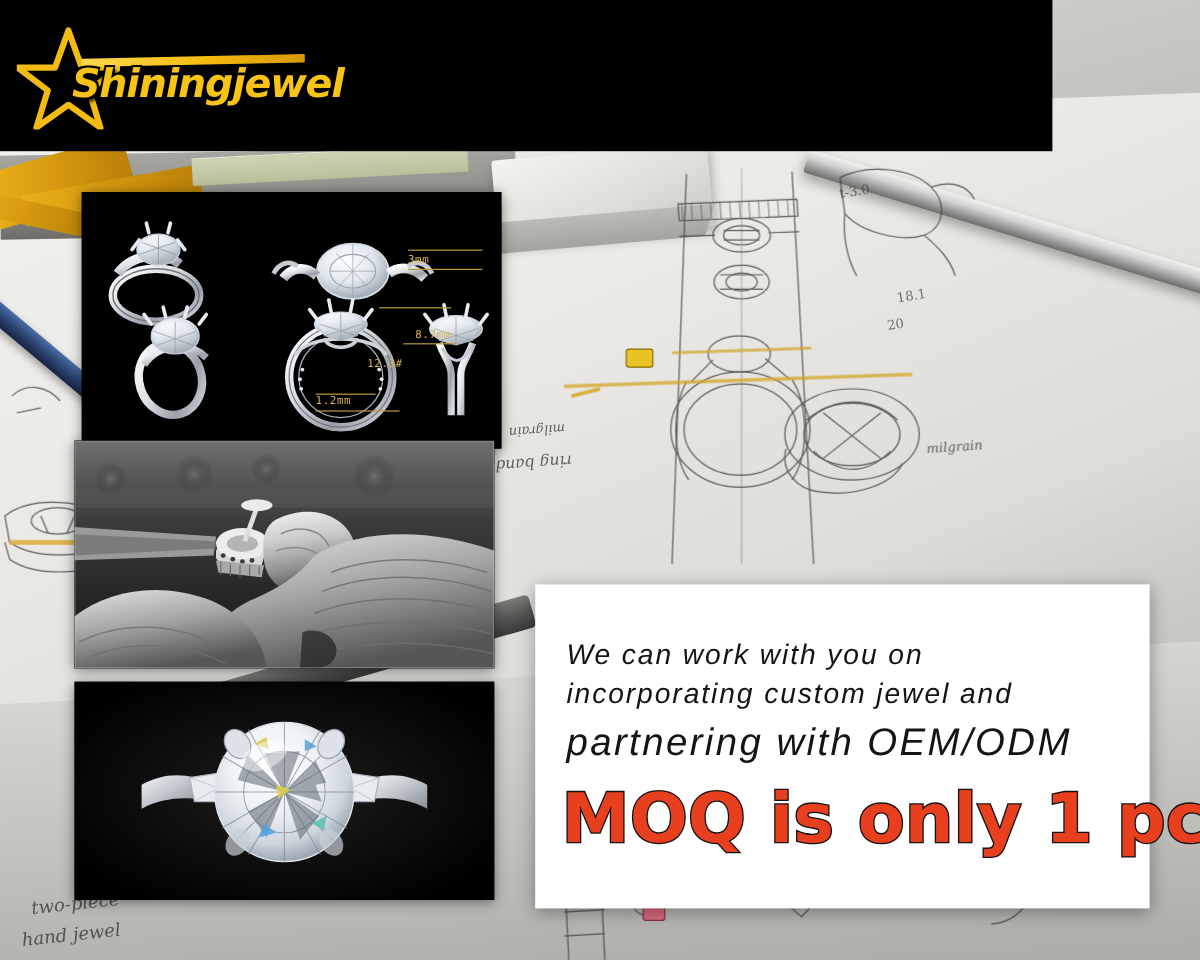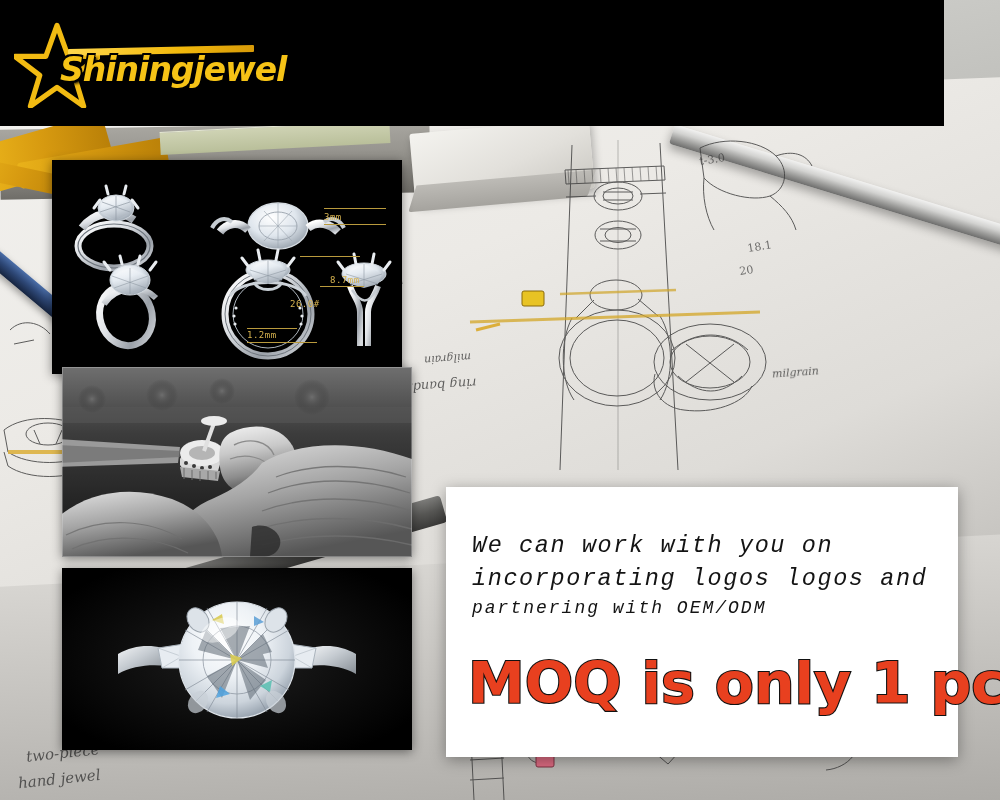--- a/index.html
+++ b/index.html
@@ -94,21 +94,21 @@
     transform:rotate(-16deg);
     background:linear-gradient(180deg,#6b6b69 0%,#3e3e3c 50%,#1d1d1c 100%);
     border-radius:4px;opacity:.85;
   }
 
   
   #sketch-svg{position:absolute;left:0;top:0;width:1000px;height:800px;}
 
   
   #header{
-    position:absolute;left:0;top:0;width:944px;height:126px;
+    position:absolute;left:0;top:0;width:877px;height:126px;
     background:#000;
     display:flex;align-items:center;
     overflow:hidden;
   }
   #logo{
     position:relative;width:250px;height:126px;flex:0 0 250px;
   }
   #logo-star{position:absolute;left:14px;top:22px;width:86px;height:86px;}
   #logo-bar{
     position:absolute;left:68px;top:47px;width:186px;height:7px;
@@ -142,21 +142,21 @@
     text-shadow:0 0 1px #f4c01a;
   }
 
   
   .panel{
     position:absolute;
     overflow:hidden;
     box-shadow:0 2px 10px rgba(0,0,0,.45);
     background:#000;
   }
-  #panel-cad   {left:52px;top:160px;width:350px;height:214px;}
+  #panel-cad   {left:68px;top:160px;width:350px;height:214px;}
   #panel-bench {left:62px;top:367px;width:350px;height:190px;}
   #panel-ring  {left:62px;top:568px;width:350px;height:182px;}
 
   .panel svg{display:block;width:100%;height:100%;}
 
   
   .dim{
     position:absolute;
     font-family:"DejaVu Sans Mono","Liberation Mono",monospace;
     font-size:9px;
@@ -167,29 +167,29 @@
   .dim-rule{position:absolute;height:1px;background:#b99a3d;}
 
   
   #msgbox{
     position:absolute;left:446px;top:487px;width:512px;height:270px;
     background:#fff;
     box-shadow:0 3px 14px rgba(0,0,0,.35);
   }
   #msg-hand{
     position:absolute;left:26px;top:42px;width:464px;
-    font-family:Liberation Mono, monospace;
+    font-family:Liberation Sans, sans-serif;
     font-style:italic;
     font-size:23.5px;
     line-height:1.42;
     letter-spacing:1.6px;
     color:#141414;
   }
   #msg-hand .ln{display:block;white-space:nowrap;}
-  #msg-hand .big{font-size:18px;letter-spacing:2px;}
+  #msg-hand .big{font-size:32px;letter-spacing:2px;}
   #msg-moq{
     position:absolute;left:22px;top:168px;width:470px;
     text-align:center;
     font-family:"DejaVu Sans",sans-serif;
     font-weight:bold;
     font-size:57px;
     line-height:1;
     color:#e8401f;
     white-space:nowrap;
     -webkit-text-stroke:2.2px #111;
@@ -443,21 +443,21 @@
     </svg>
 
     <div class="dim-rule" style="left:272px;top:48px;width:62px;"></div>
     <div class="dim" style="left:272px;top:52px;">3mm</div>
     <div class="dim-rule" style="left:272px;top:64px;width:62px;"></div>
 
     <div class="dim-rule" style="left:248px;top:96px;width:60px;"></div>
     <div class="dim" style="left:278px;top:102px;margin-top:13px;">8.7mm</div>
     <div class="dim-rule" style="left:268px;top:126px;width:44px;"></div>
 
-    <div class="dim" style="left:238px;top:139px;">26.0#</div>
+    <div class="dim" style="left:238px;top:139px;">12.3#</div>
 
     <div class="dim-rule" style="left:195px;top:168px;width:50px;"></div>
     <div class="dim" style="left:195px;top:170px;text-align:center;">1.2mm</div>
     <div class="dim-rule" style="left:195px;top:182px;width:70px;"></div>
   </div>
 
   <div class="panel" id="panel-bench">
     <svg viewBox="0 0 350 190">
       <defs>
         <linearGradient id="bgbench" x1="0" y1="0" x2="0" y2="1">
@@ -599,19 +599,19 @@
       <ellipse cx="136" cy="134" rx="9" ry="12" fill="#c9d0d7" opacity=".7" transform="rotate(35 136 134)"></ellipse>
       <ellipse cx="214" cy="134" rx="9" ry="12" fill="#c9d0d7" opacity=".7" transform="rotate(-35 214 134)"></ellipse>
 
       <ellipse cx="158" cy="62" rx="20" ry="11" fill="#ffffff" opacity=".45" transform="rotate(-22 158 62)"></ellipse>
     </svg>
   </div>
 
   <div id="msgbox">
     <div id="msg-hand">
       <span class="ln">We can work with you on</span>
-      <span class="ln">incorporating logos logos and</span>
+      <span class="ln">incorporating custom jewel and</span>
       <span class="ln big">partnering with  OEM/ODM</span>
     </div>
     <div id="msg-moq">MOQ is only 1 pcs</div>
   </div>
 
 </div>
 
 </body></html>

